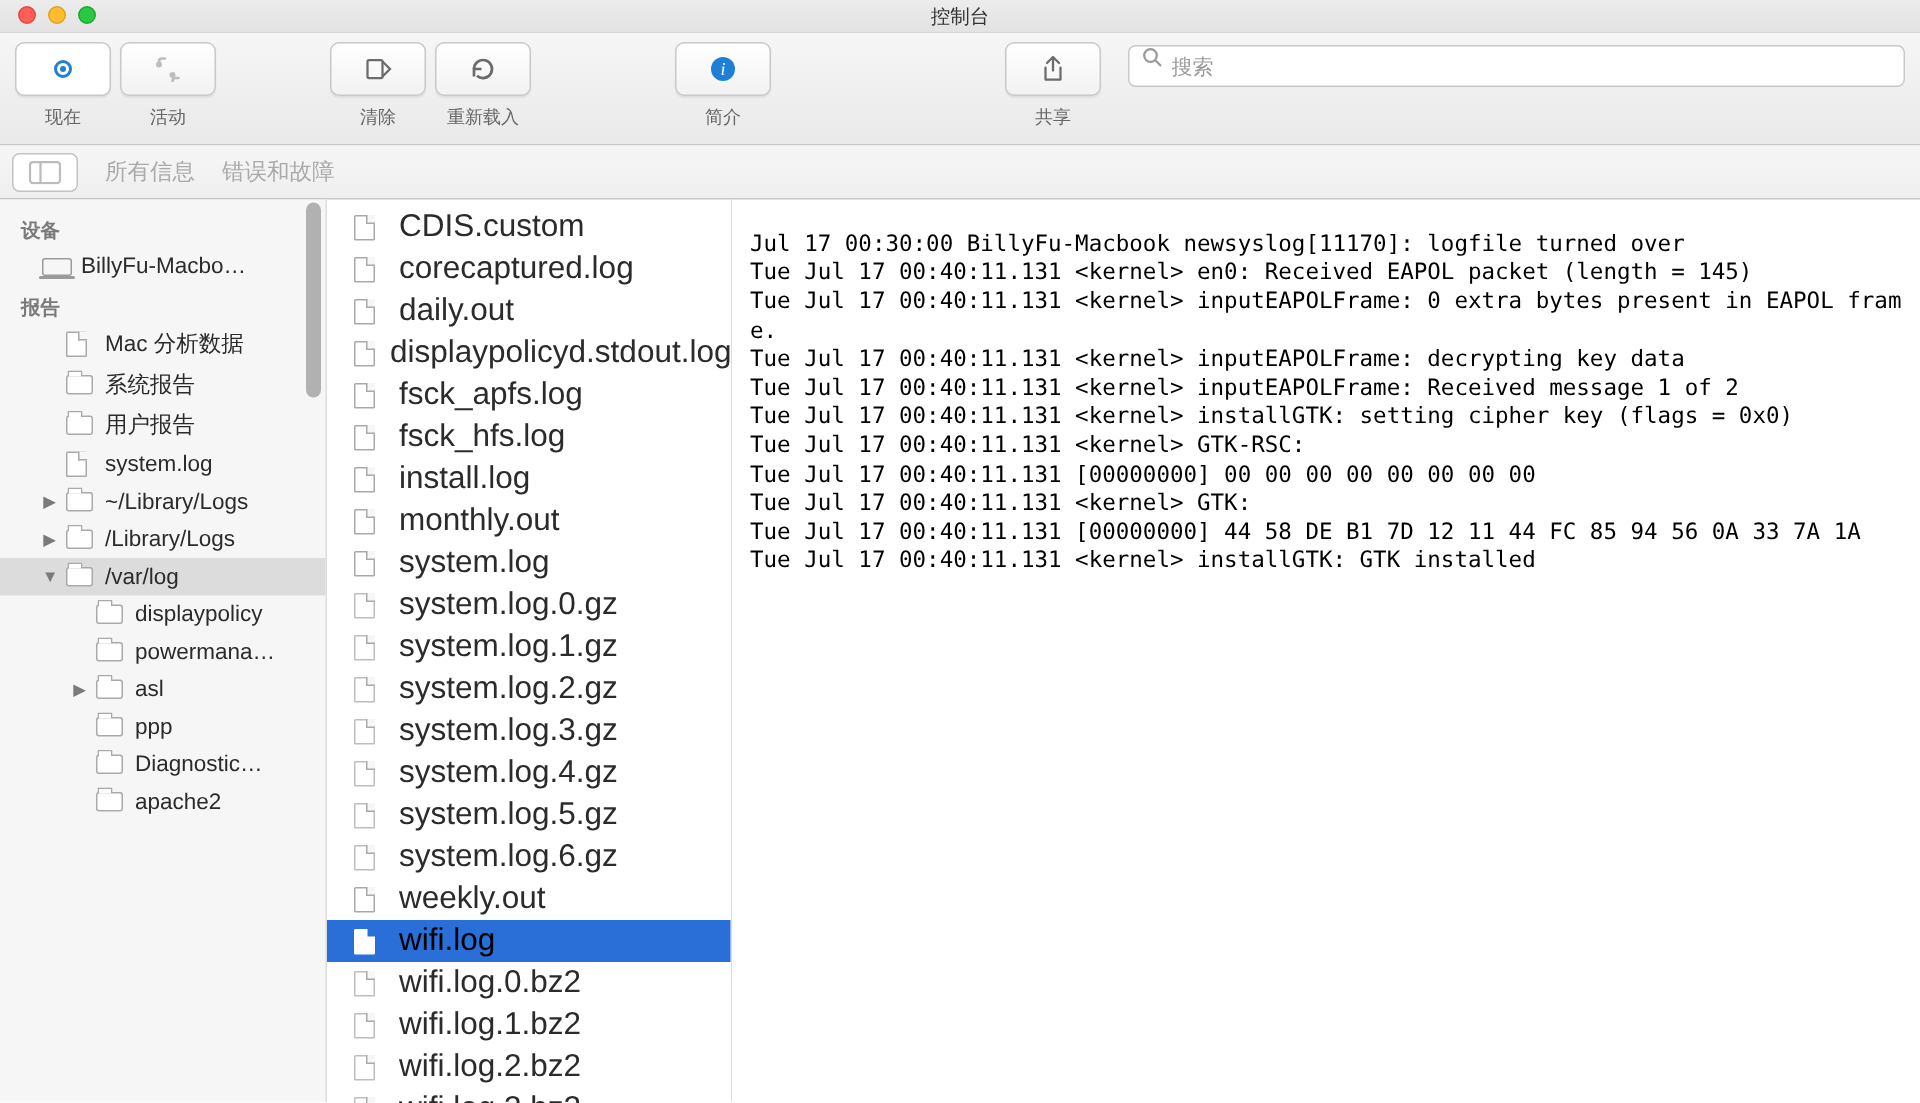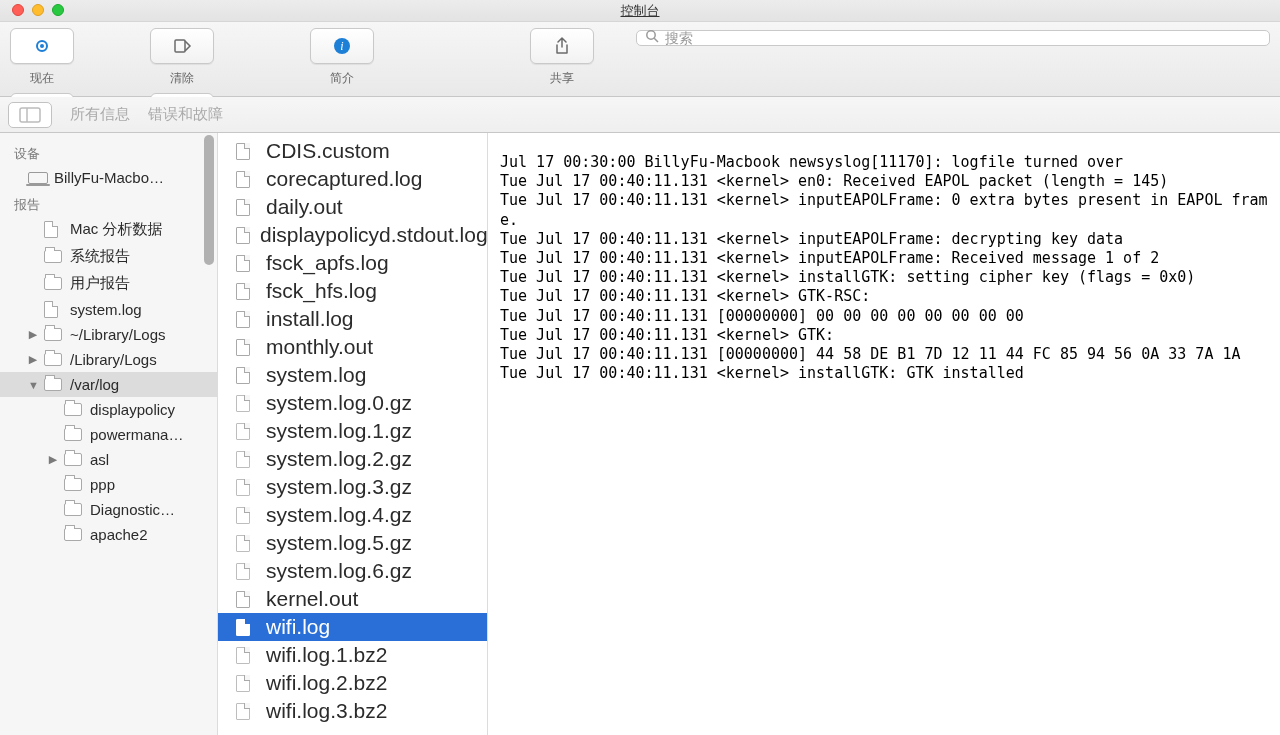--- a/index.html
+++ b/index.html
@@ -4,56 +4,56 @@
 <style>
   * { box-sizing: border-box; margin: 0; padding: 0; }
   html, body { width: 1280px; height: 735px; font-family: -apple-system, "Helvetica Neue", Arial, sans-serif; background: #fff; color: #000; overflow: hidden; }
   .window { width: 1280px; height: 735px; display: flex; flex-direction: column; background: #fff; }
   .titlebar { height: 22px; background: linear-gradient(#ececec,#e3e3e3); display: flex; align-items: center; position: relative; border-bottom: 1px solid #d6d6d6; }
   .traffic { position: absolute; left: 12px; top: 4px; display: flex; gap: 8px; }
   .traffic span { width: 12px; height: 12px; border-radius: 50%; display: inline-block; }
   .tl-close { background:#ff5f57; border:1px solid #e24640;}
   .tl-min { background:#ffbd2e; border:1px solid #dfa023;}
   .tl-max { background:#28c940; border:1px solid #1ba92f;}
-  .title { width:100%; text-align:center; font-size:13px; color:#333;text-decoration:underline;}
+  .title { width:100%; text-align:center; font-size:13px; color:#333;}
   .toolbar { height: 75px; background: linear-gradient(#f6f6f6,#e9e9e9); border-bottom:1px solid #c7c7c7; display:flex; align-items:flex-start; padding: 6px 10px 0 10px; gap: 18px; }
-  .tgroup { display:flex; gap:6px; flex-direction:column;}
+  .tgroup { display:flex; gap:6px; flex-direction:row;}
   .tbtn-wrap { display:flex; flex-direction:column; align-items:center;}
   .tbtn { width:64px; height:36px; border:1px solid #c9c9c9; border-radius:6px; background:linear-gradient(#ffffff,#f2f2f2); display:flex; align-items:center; justify-content:center; box-shadow: 0 1px 0 #fff inset, 0 1px 1px rgba(0,0,0,.07);}
   .tbtn.active { background:#fff; }
   .tlabel { font-size:12px; color:#666; margin-top:6px;}
   .ico { width:20px; height:20px; display:flex; align-items:center; justify-content:center;}
   .search { flex:1; margin-top:2px;}
-  .search-field { height:16px; border:1px solid #c9c9c9; border-radius:5px; background:#fff; display:flex; align-items:center; padding:0 8px; gap:6px; color:#9a9a9a;margin-left:24px;}
+  .search-field { height:28px; border:1px solid #c9c9c9; border-radius:5px; background:#fff; display:flex; padding:0 8px; gap:6px; color:#9a9a9a;}
   .search-field input { border:none; outline:none; flex:1; font-size:14px; background:transparent; color:#333;}
   .search-field input::placeholder{color:#9a9a9a;}
   .filterbar { height:36px; background:linear-gradient(#f6f6f6,#efefef); border-bottom:1px solid #c7c7c7; display:flex; align-items:center; padding-left:8px; gap:18px;}
   .seg { width:44px; height:26px; border:1px solid #c2c2c2; border-radius:5px; display:flex; align-items:center; justify-content:center; background:#fff;}
   .flabel { font-size:15px; color:#aaaaaa;}
   .body { flex:1; display:flex; overflow:hidden;}
   .sidebar { width:218px; min-width:218px; background:#f6f6f6; border-right:1px solid #dcdcdc; overflow:hidden; position:relative; padding-top:6px; }
   .sidebar-scroll { position:absolute; right:2px; top:2px; bottom:2px; width:12px; }
   .sb-track { width:12px; height:100%; }
   .sb-thumb { width:10px; height:130px; background:rgba(0,0,0,0.28); border-radius:5px; margin-left:1px;}
-  .sb-sectionhdr { padding:6px 10px 2px 14px; font-size:13px; font-weight:400; color:#7a7a7a;}
+  .sb-sectionhdr { padding:6px 10px 2px 14px; font-size:13px; font-weight:700; color:#7a7a7a;}
   .sb-row { display:flex; align-items:center; gap:6px; padding:4px 6px 4px 14px; font-size:15px; color:#2b2b2b; white-space:nowrap; overflow:hidden; text-overflow:ellipsis; cursor:default;}
   .sb-row.sel { background:#dcdcdc;}
   .sb-row .tri { width:10px; text-align:center; color:#7a7a7a; font-size:11px;}
   .sb-row.indent1 { padding-left:28px;}
   .sb-row.indent2 { padding-left:48px;}
   .iconbox { width:20px; height:16px; display:flex; align-items:center;}
   .folder-ico { width:18px; height:13px; border:1px solid #a9a9a9; border-radius:2px; position:relative; background:#fff;}
   .folder-ico::before{content:""; position:absolute; top:-4px; left:0; width:8px; height:3px; border:1px solid #a9a9a9; border-bottom:none; border-radius:1px 1px 0 0; background:#fff;}
   .file-ico { width:14px; height:17px; border:1px solid #a9a9a9; border-radius:1px; position:relative; background:#fff;}
   .file-ico::before{content:""; position:absolute; top:-1px; right:-1px; width:5px; height:5px; background:#f6f6f6; border-left:1px solid #a9a9a9; border-bottom:1px solid #a9a9a9;}
   .laptop-ico { width:20px; height:12px; border:1px solid #9a9a9a; border-radius:2px; position:relative;}
   .laptop-ico::after{content:""; position:absolute; left:-3px; right:-3px; bottom:-3px; height:2px; background:#9a9a9a; border-radius:1px;}
   .filelist { width:270px; min-width:270px; border-right:1px solid #dcdcdc; overflow-y:auto; background:#fff; padding:4px 0;}
   .fl-row { display:flex; align-items:center; gap:10px; padding:3px 10px 3px 18px; font-size:21px; color:#2b2b2b; cursor:default; height:28px;}
-  .fl-row.sel { background:#2a6fd7; color:#ffffff;}
+  .fl-row.sel { background:#2a6fd7; color:#000000;}
   .fl-row.sel .file-ico{border-color:#fff;}
   .fl-row.sel .file-ico::before{background:#2a6fd7; border-color:#fff;}
   .fl-row .gz .file-ico{border-color:#bdbdbd;}
   .logpane { flex:1; padding:20px 12px; font-family: Menlo, Consolas, monospace; font-size:15px; line-height:1.28; white-space:pre-wrap; word-break:break-all; color:#000; overflow:auto;}
   .filelist::-webkit-scrollbar{width:14px;}
   .filelist::-webkit-scrollbar-thumb{background:rgba(0,0,0,.3); border-radius:7px; border:3px solid #fff;}
 </style>
 </head>
 <body>
 
@@ -378,27 +378,33 @@
         <div class="fl-row">
           <span class="iconbox gz">
             <span class="file-ico"></span>
           </span>
           <span>system.log.6.gz</span>
         </div>
         <div class="fl-row">
           <span class="iconbox">
             <span class="file-ico"></span>
           </span>
-          <span>kernel.out</span>
+          <span>weekly.out</span>
         </div>
         <div class="fl-row sel">
           <span class="iconbox">
             <span class="file-ico"></span>
           </span>
           <span>wifi.log</span>
+        </div>
+        <div class="fl-row">
+          <span class="iconbox gz">
+            <span class="file-ico"></span>
+          </span>
+          <span>wifi.log.0.bz2</span>
         </div>
         <div class="fl-row">
           <span class="iconbox gz">
             <span class="file-ico"></span>
           </span>
           <span>wifi.log.1.bz2</span>
         </div>
         <div class="fl-row">
           <span class="iconbox gz">
             <span class="file-ico"></span>

